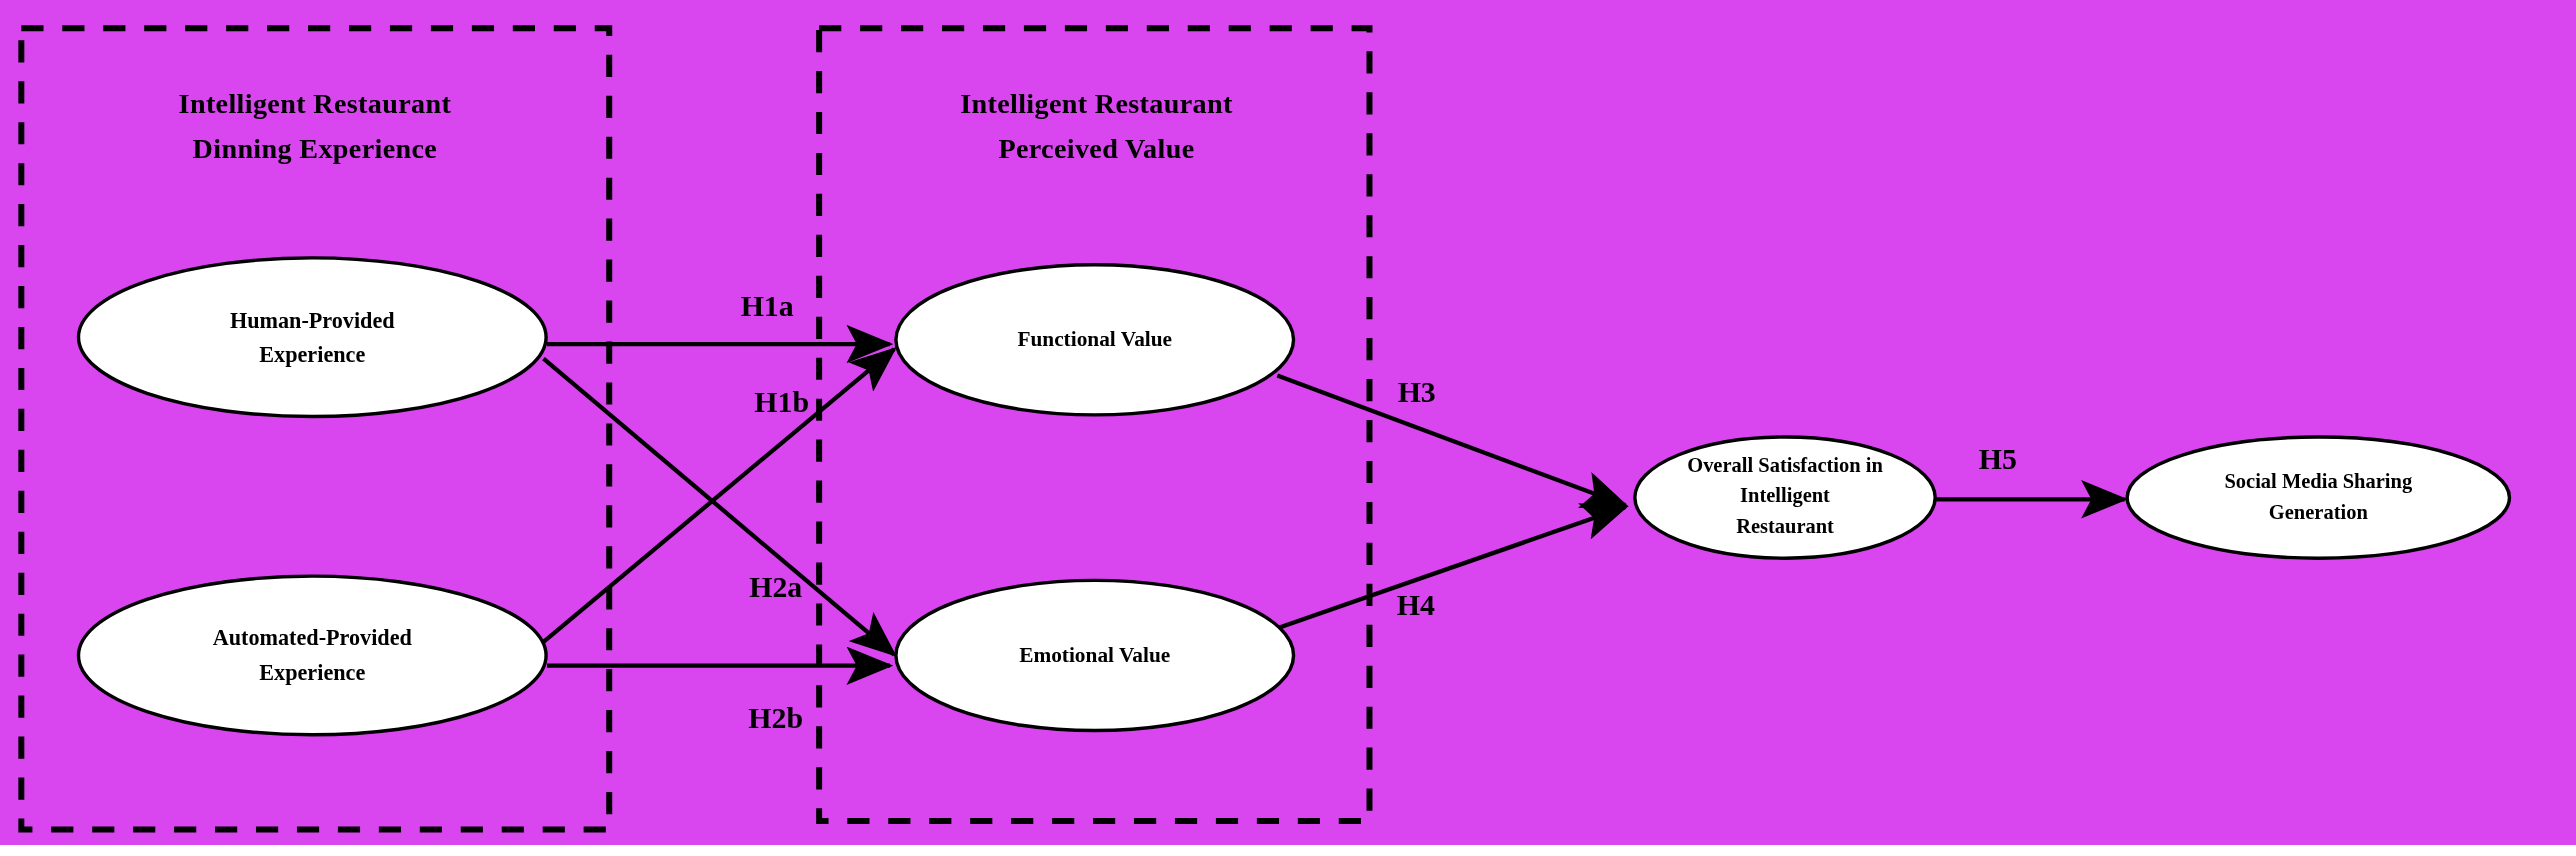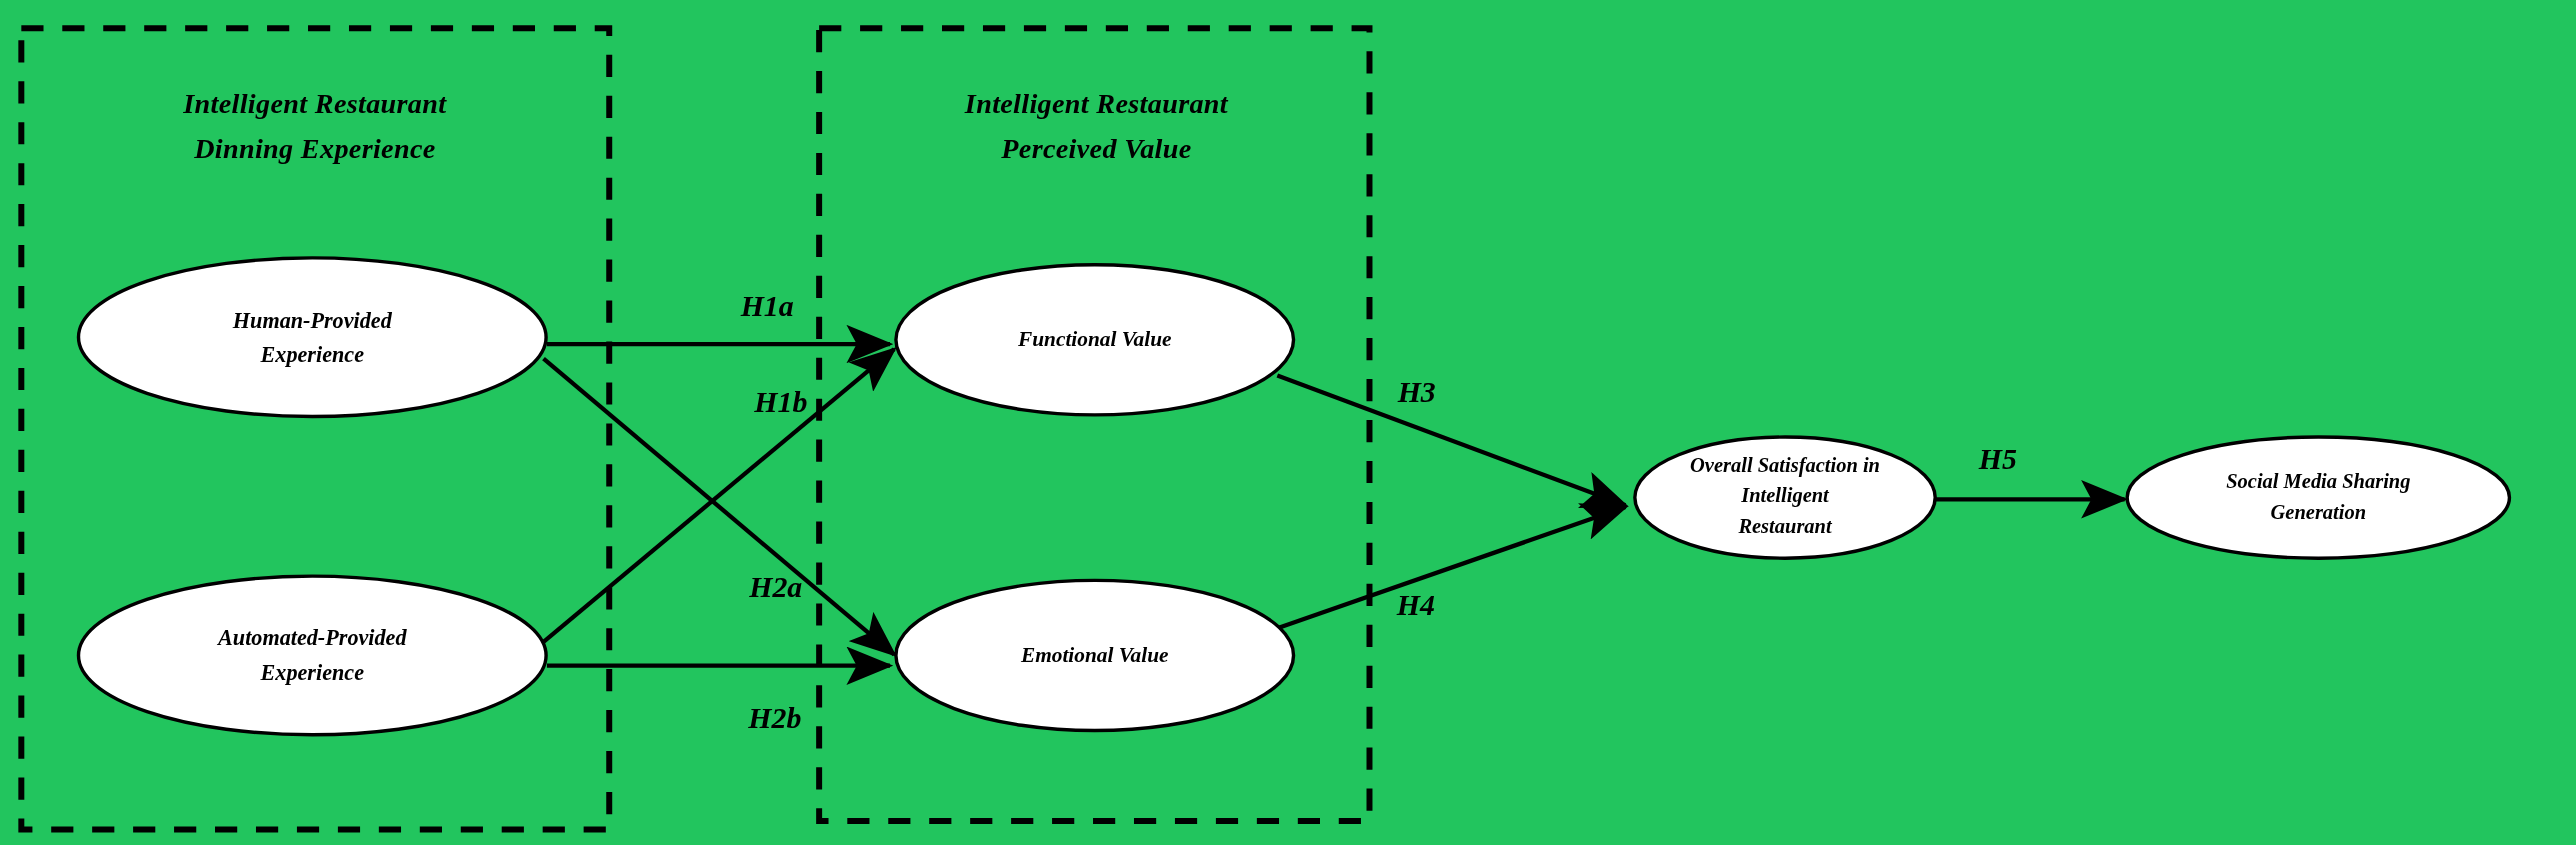--- a/index.html
+++ b/index.html
@@ -4,24 +4,23 @@
 <style>
   html, body {
     margin: 0;
     padding: 0;
     background: #ffffff;
   }
   #canvas {
     position: relative;
     width: 2576px;
     height: 845px;
-    background: #22c55e;
+    background: #d946ef;
     overflow: hidden;
     font-family: "Liberation Serif", "DejaVu Serif", serif;
-    font-style: italic;
   }
   svg.diagram {
     position: absolute;
     top: 0;
     left: 0;
     width: 2576px;
     height: 857px;
   }
   .node-ellipse {
     fill: #ffffff;

